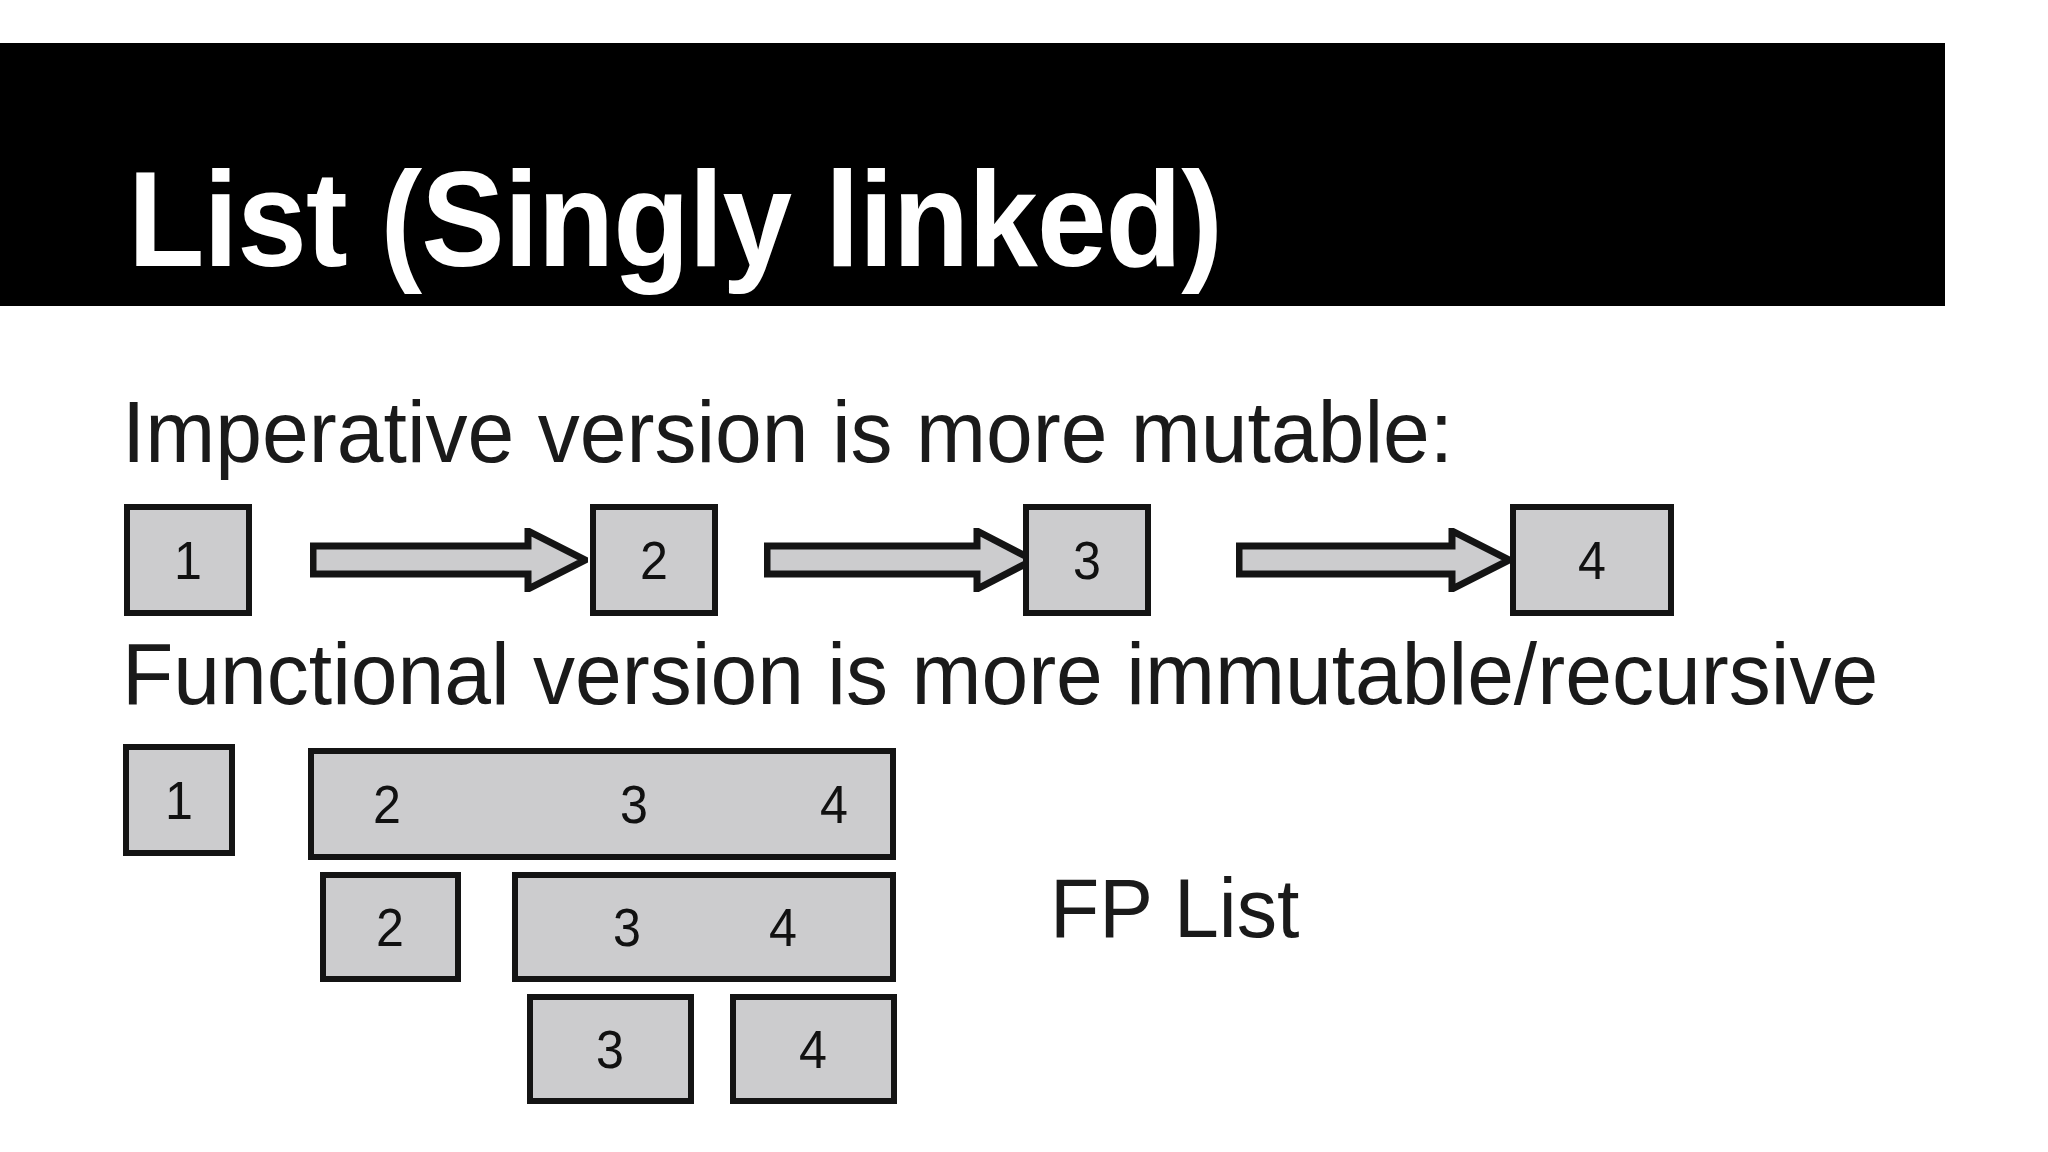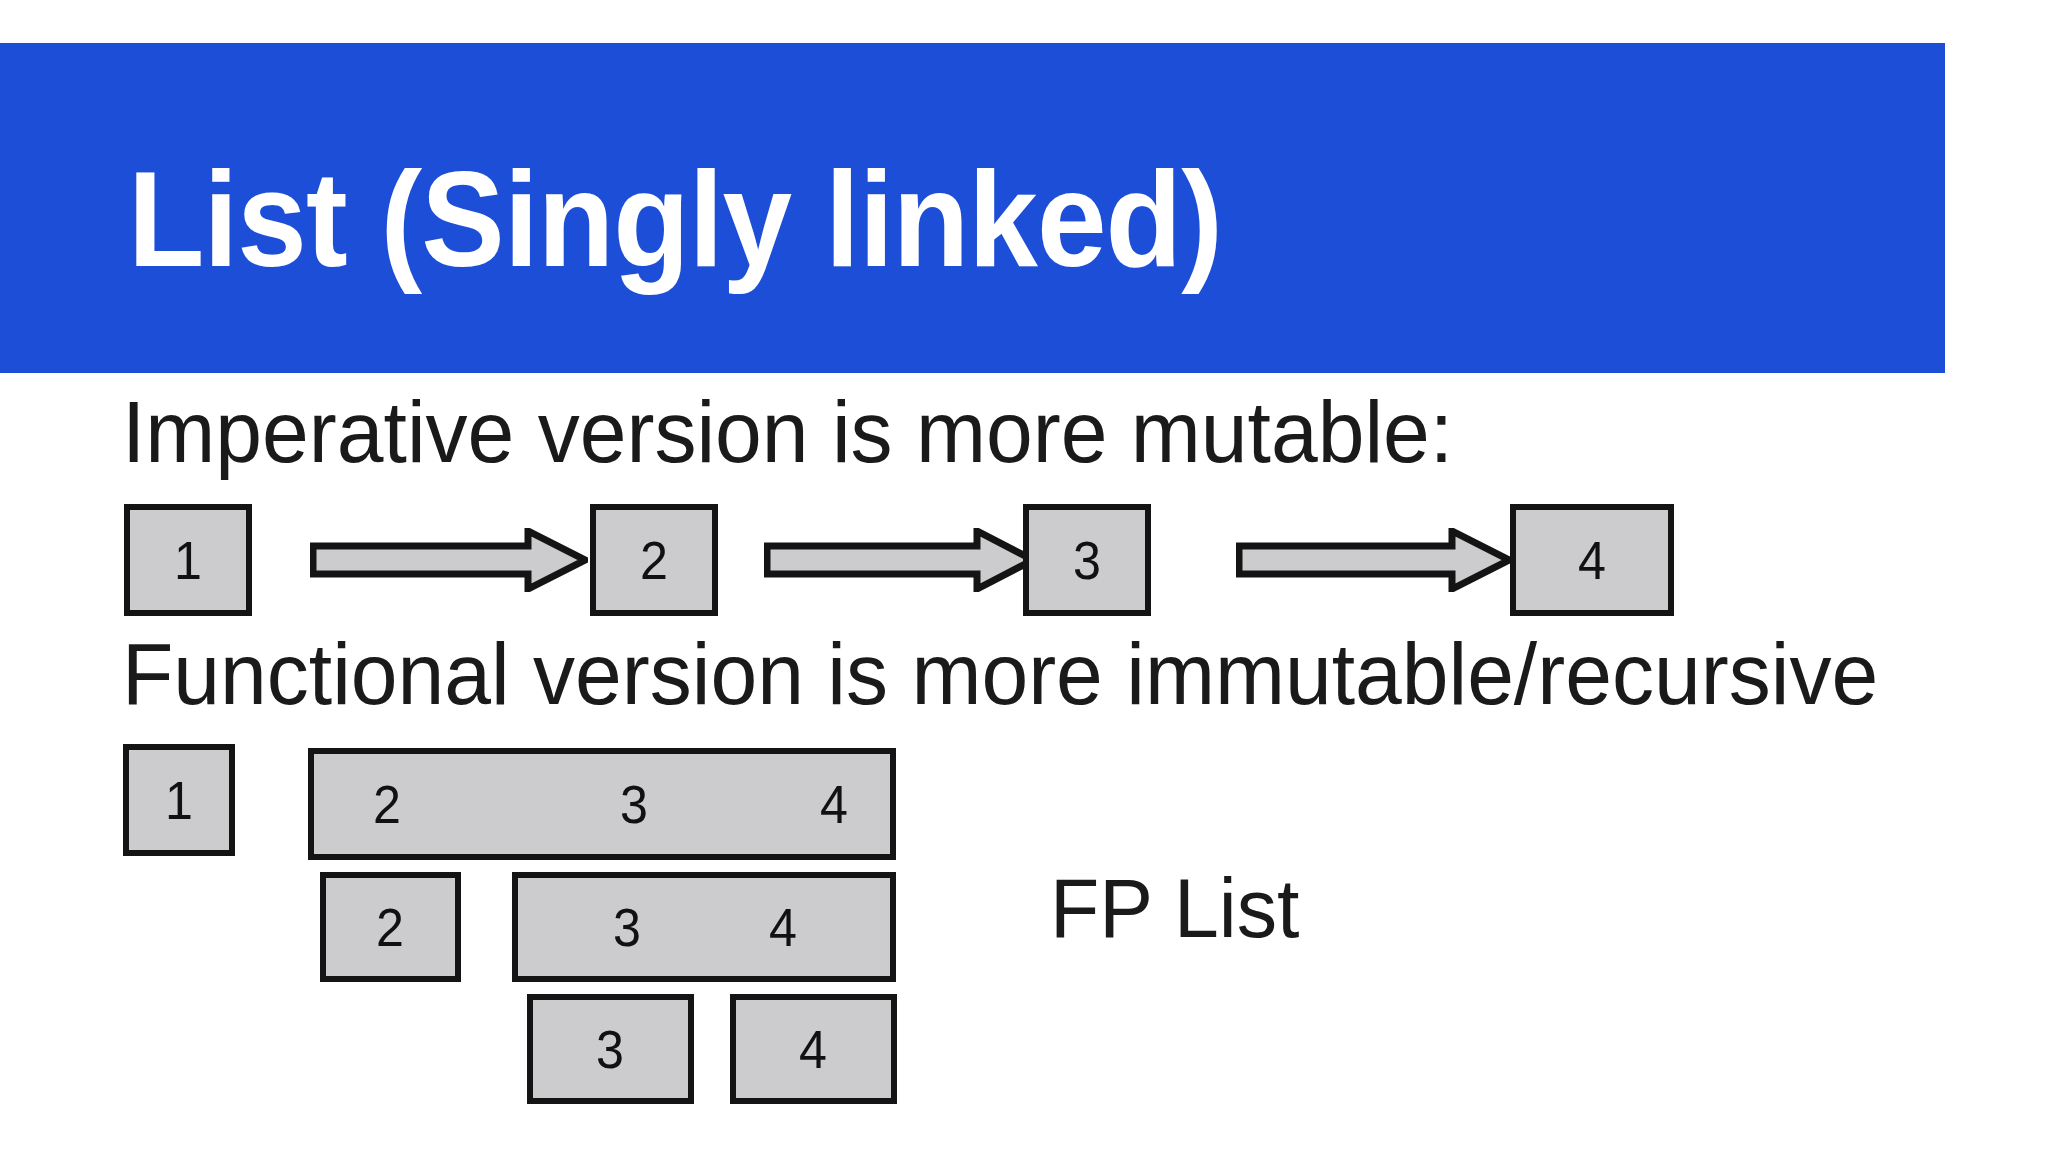--- a/index.html
+++ b/index.html
@@ -15,22 +15,22 @@
     font-family: "Liberation Sans", sans-serif;
     color: #1a1a1a;
   }
 
   
   #title-bar {
     position: absolute;
     left: 0;
     top: 43px;
     width: 1945px;
-    height: 330px;
-    background: #1d4ed8;
+    height: 263px;
+    background: #000000;
   }
   #title-text {
     position: absolute;
     left: 128px;
     top: 108px;
     font-size: 136px;
     line-height: 1;
     font-weight: bold;
     color: #ffffff;
     letter-spacing: -1px;

